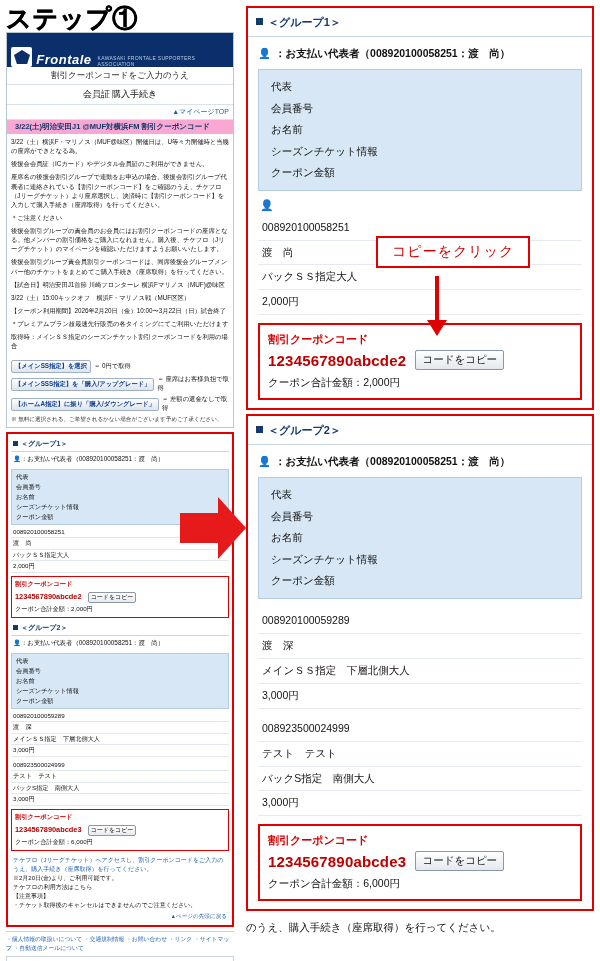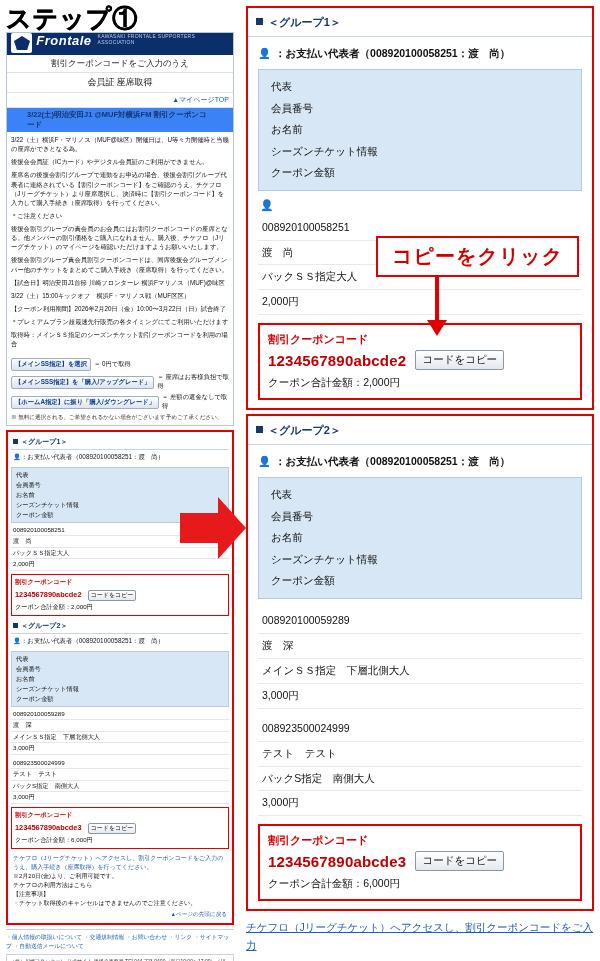--- a/index.html
+++ b/index.html
@@ -26,22 +26,22 @@
     position:absolute; left:6px; top:32px; width:228px;
   }
 
   .site-header {
     border:1px solid #b9c6d4;
     background:#ffffff;
     padding:0;
   }
   .logo-bar {
     background:#0a2f6b;
-    height:22px;
-    display:flex; align-items:flex-start;
+    height:34px;
+    display:flex; align-items:flex-end;
     padding:0 4px;
     position:relative;
     overflow:hidden;
   }
   .logo-mark {
     width:22px; height:20px; background:#ffffff;
     border-radius:2px; margin-right:4px;
     position:relative;
   }
   .logo-mark:after{
@@ -63,22 +63,22 @@
   .site-links {
     display:flex; justify-content:center; gap:2px;
     padding:3px 0; font-size:9px; border-bottom:1px solid #d9e1ea;
   }
   .site-links span { color:#111; }
   .mypage-link {
     text-align:right; font-size:7px; color:#1a5fb4; padding:2px 4px;
     border-bottom:1px solid #d9e1ea;
   }
   .notice-head {
-    background:#3b82f6; color:#14396b; font-size:7.5px;
-    padding:2px 20px; font-weight:bold;
+    background:#f9a8d4; color:#14396b; font-size:7.5px;
+    padding:2px 8px; font-weight:bold;
   }
   .notice-body {
     font-size:6.3px; line-height:1.45; padding:3px 4px; color:#111;
   }
   .notice-body p { margin:0 0 4px; }
   .btn-row {
     display:flex; flex-direction:column; gap:2px; padding:3px 4px;
   }
   .gbtn {
     display:flex; align-items:center; gap:3px;
@@ -182,21 +182,21 @@
     display:inline-block; border:1px solid #8a97a5;
     background:linear-gradient(#ffffff,#e4e8ee);
     border-radius:2px; font-size:10.5px; padding:2px 6px; margin-left:6px;
     vertical-align:3px; color:#111;
   }
   .coupon-total { font-size:10.5px; margin-top:6px; }
 
   
   .callout {
     position:absolute; border:2px solid #e00000; background:#fff;
-    color:#d40000; font-weight:bold; font-size:20px;
+    color:#d40000; font-weight:normal; font-size:14px;
     padding:5px 14px; letter-spacing:1px;
   }
   .callout.c1 { left:128px; top:228px; }
   .arrow-down { position:absolute; }
   .arrow-down.a1 { left:176px; top:268px; }
 
   
   .right-foot {
     margin-top:8px; font-size:10.5px; line-height:1.65; color:#111;
   }
@@ -212,21 +212,21 @@
 
   <div class="site-header">
     <div class="logo-bar">
       <span class="logo-mark"></span>
       <span class="logo-text">Frontale</span>
       <span class="logo-sub">KAWASAKI FRONTALE SUPPORTERS  ASSOCIATION</span>
     </div>
     <div class="site-sub">割引クーポンコードをご入力のうえ</div>
     <div class="site-links">
       <span>会員証</span>
-      <span>座席取得</span>
+      <span>購入手続き</span>
     </div>
     <div class="mypage-link">▲マイページTOP</div>
     <div class="notice-head">3/22(土)明治安田J1 @MUF対横浜FM 割引クーポンコード</div>
     <div class="notice-body">
       <p>3/22（土）横浜F・マリノス（MUF@味区）開催日は、U等々力開催時と当幾の座席ができとなる為。</p>
       <p>後援会会員証（ICカード）やデジタル会員証のご利用ができません。</p>
       <p>座席名の後援会割引グループで連動をお申込の場合、後援会割引グループ代表者に連絡されている【割引クーポンコード】をご確認のうえ、チケフロ（Jリーグチケット）より座席選択し、決済時に【割引クーポンコード】を入力して購入手続き（座席取得）を行ってください。</p>
       <p>＊ご注意ください</p>
       <p>後援会割引グループの責会員のお会員にはお割引クーポンコードの座席となる。他メンバーの割引価格をご購入になれません。購入後、チケフロ（Jリーグチケット）のマイページを確認いただけますようお願いいたします。</p>
       <p>後援会割引グループ責会員割引クーポンコードは、同席後援会グループメンバー他のチケットをまとめてご購入手続き（座席取得）を行ってください。</p>
@@ -407,19 +407,16 @@
     <div class="coupon-box">
       <div class="coupon-title">割引クーポンコード</div>
       <span class="coupon-code">1234567890abcde3</span>
       <span class="copy-btn">コードをコピー</span>
       <div class="coupon-total">クーポン合計金額：6,000円</div>
     </div>
 
   </div>
 
   <div class="right-foot">
-    <p>
-      <span class="lnk">チケフロ（Jリーグチケット）へアクセスし、割引クーポンコードをご入力</span>
-    </p>
     <p>のうえ、購入手続き（座席取得）を行ってください。</p>
 
   </div>
 </div>
 
 </body></html>

